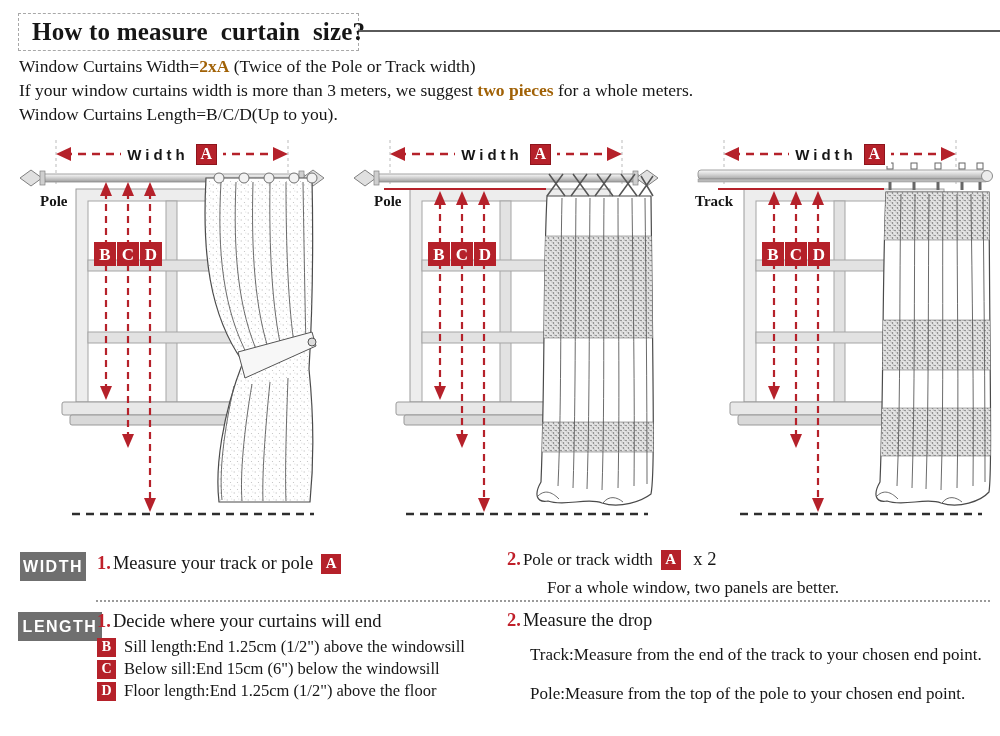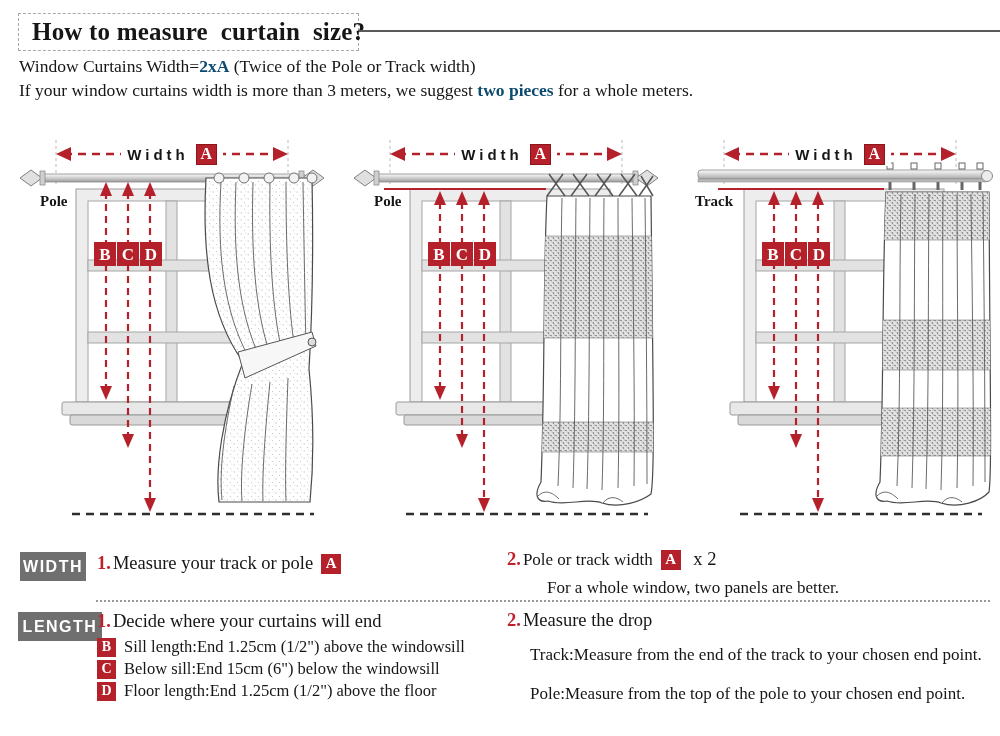--- a/index.html
+++ b/index.html
@@ -4,21 +4,21 @@
 <style>
   *{margin:0;padding:0;box-sizing:border-box}
   html,body{width:1000px;height:736px;background:#fff;font-family:"Liberation Serif",serif;color:#161616}
   .canvas{position:absolute;left:0;top:0;width:1000px;height:736px;background:#fff;overflow:hidden}
 
   
   .title-box{position:absolute;left:18px;top:13px;width:341px;height:38px;border:1px dashed #a8a8a8;
     display:flex;align-items:center;padding-left:13px;font-size:25px;font-weight:bold;white-space:pre;letter-spacing:.2px}
   .title-rule{position:absolute;left:359px;top:30px;width:641px;height:2px;background:#5a5a5a}
   .intro{position:absolute;left:19px;font-size:17.5px;white-space:pre}
-  .hl{color:#0c4a6e;font-weight:bold}
+  .hl{color:#a16207;font-weight:bold}
 
   
   .diagram{position:absolute;top:134px;width:312px;height:414px}
   #d1{left:16px}#d2{left:350px}#d3{left:684px}
   .diagram svg{position:absolute;left:0;top:0}
   .width-pill{position:absolute;top:8px;left:0;right:0;text-align:center}
   .width-pill .inner{display:inline-flex;align-items:center;gap:7px;background:#fff;padding:0 6px;height:24px}
   .width-word{font-family:"Liberation Sans",sans-serif;font-weight:bold;font-size:15px;letter-spacing:4px}
   .badge{display:inline-flex;align-items:center;justify-content:center;background:#b5212a;color:#fff;
     font-family:"Liberation Serif",serif;font-weight:bold;line-height:1}
@@ -44,20 +44,21 @@
 </style>
 </head>
 <body>
 
 <div class="canvas">
 
   <div class="title-box">How to measure  curtain  size?</div>
   <div class="title-rule"></div>
   <p class="intro" style="top:56px"><span>Window Curtains Width=</span><span class="hl">2xA</span><span> (Twice of the Pole or Track width)</span></p>
   <p class="intro" style="top:80px"><span>If your window curtains width is more than 3 meters, we suggest </span><span class="hl">two pieces</span><span> for a whole meters.</span></p>
+  <p class="intro" style="top:104px">Window Curtains Length=B/C/D(Up to you).</p>
 
   <div class="diagram" id="d1">
     <svg width="312" height="414" viewBox="0 0 312 414">
       <defs>
         <linearGradient id="rod1" x1="0" y1="0" x2="0" y2="1">
           <stop offset="0" stop-color="#fafafa"></stop>
             <stop offset=".45" stop-color="#d2d2d2"></stop>
             <stop offset="1" stop-color="#9d9d9d"></stop>
         </linearGradient>
         <pattern id="spk1" width="7" height="7" patternUnits="userSpaceOnUse">

